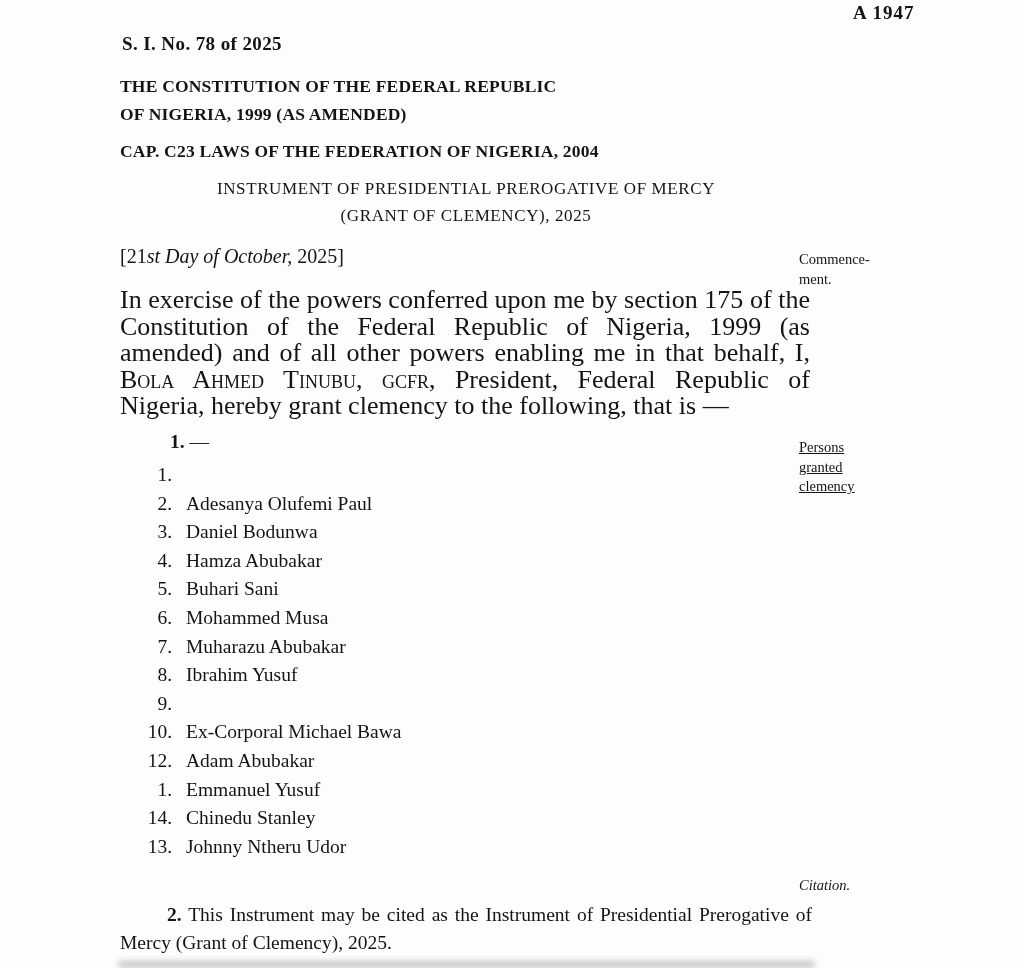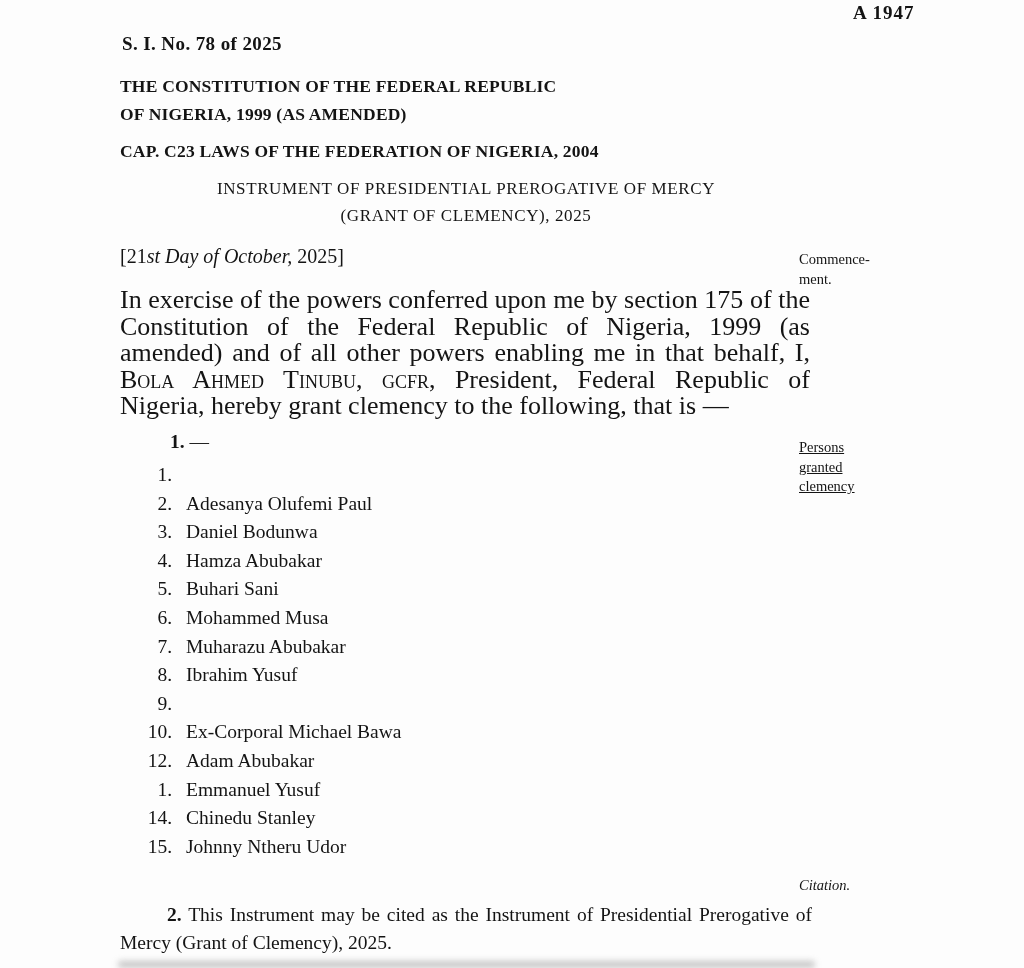--- a/index.html
+++ b/index.html
@@ -158,20 +158,20 @@
     </div>
   <div class="clist-row">
       <span class="clist-num">1.</span>
       <span class="clist-name">Emmanuel Yusuf</span>
     </div>
   <div class="clist-row">
       <span class="clist-num">14.</span>
       <span class="clist-name">Chinedu Stanley</span>
     </div>
   <div class="clist-row">
-      <span class="clist-num">15.</span>
+      <span class="clist-num">13.</span>
       <span class="clist-name">Johnny Ntheru Udor</span>
     </div>
 </div>
 
 <div class="para2"><span class="num">2.</span><span> This Instrument may be cited as the Instrument of Presidential Prerogative of Mercy (Grant of Clemency), 2025.</span></div>
 
 <div class="bottom-smudge"></div>
 
 </body></html>

